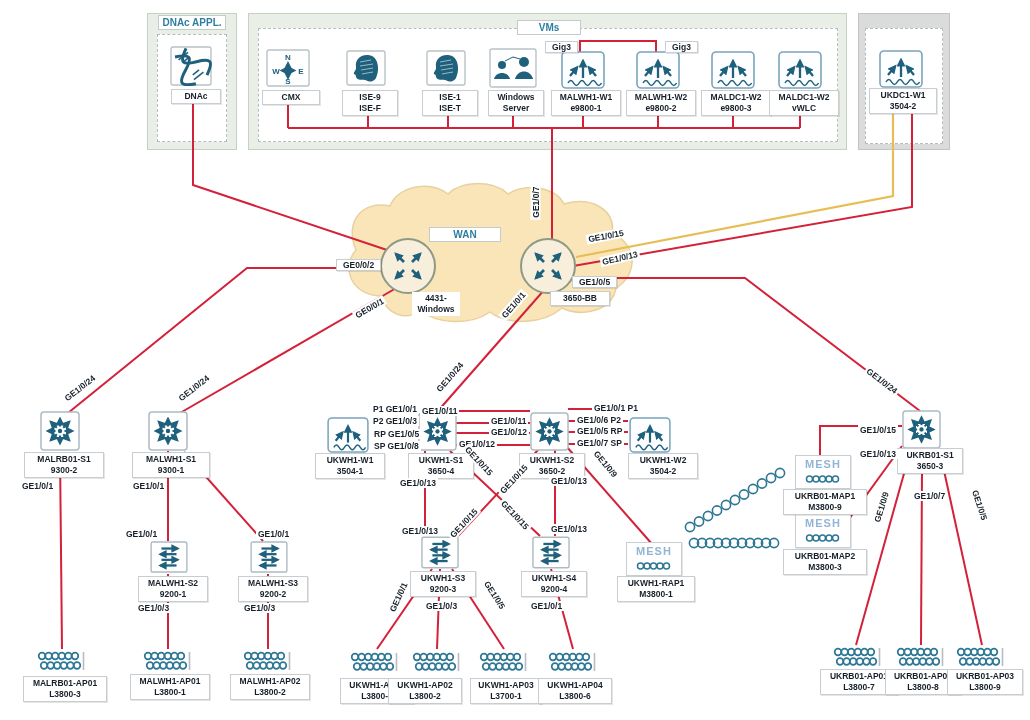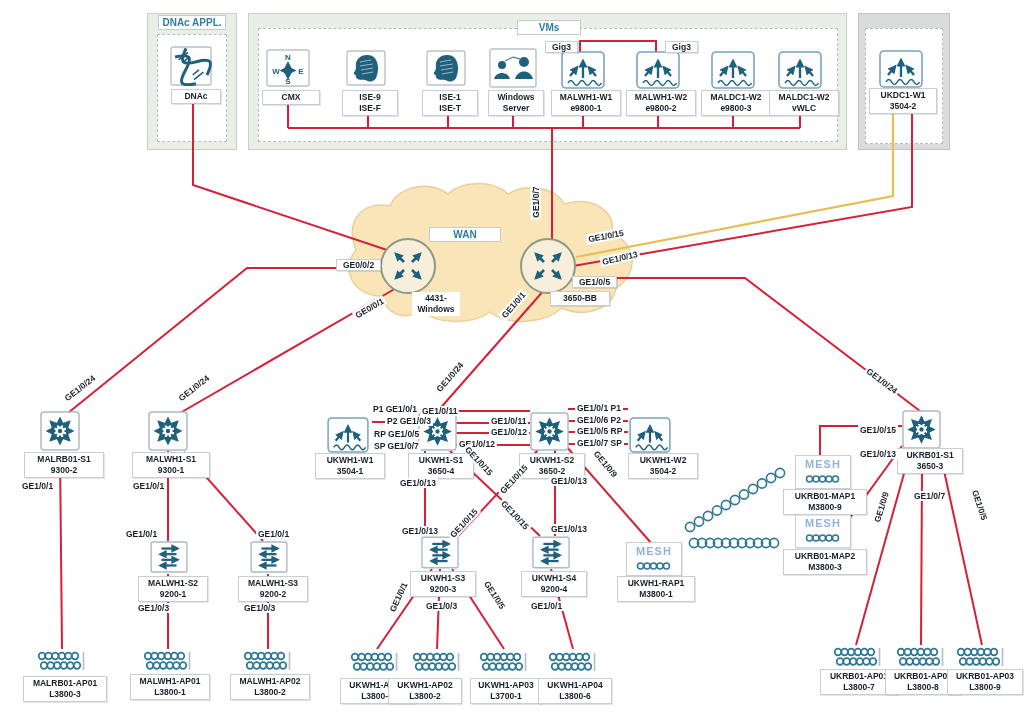--- a/index.html
+++ b/index.html
@@ -522,28 +522,28 @@
   <div class="plbl" style="left:174px;top:383px;transform:rotate(-38deg)">GE1/0/24</div>
   <div class="plbl" style="left:20px;top:481px">GE1/0/1</div>
   <div class="plbl" style="left:131px;top:481px">GE1/0/1</div>
   <div class="plbl" style="left:124px;top:529px">GE1/0/1</div>
   <div class="plbl" style="left:256px;top:529px">GE1/0/1</div>
   <div class="plbl" style="left:136px;top:603px">GE1/0/3</div>
   <div class="plbl" style="left:242px;top:603px">GE1/0/3</div>
 
   <div class="plbl" style="left:430px;top:372px;transform:rotate(-49deg)">GE1/0/24</div>
   <div class="plbl" style="left:371px;top:404px">P1  GE1/0/1</div>
-  <div class="plbl" style="left:385px;top:416px">P2  GE1/0/3</div>
+  <div class="plbl" style="left:371px;top:416px">P2  GE1/0/3</div>
   <div class="plbl" style="left:372px;top:429px">RP  GE1/0/5</div>
-  <div class="plbl" style="left:372px;top:441px">SP  GE1/0/7</div>
+  <div class="plbl" style="left:372px;top:441px">SP  GE1/0/8</div>
   <div class="plbl" style="left:420px;top:406px">GE1/0/11</div>
   <div class="plbl" style="left:489px;top:416px">GE1/0/11</div>
   <div class="plbl" style="left:489px;top:427px">GE1/0/12</div>
   <div class="plbl" style="left:457px;top:439px">GE1/0/12</div>
-  <div class="plbl" style="left:575px;top:403px">GE1/0/1  P1</div>
+  <div class="plbl" style="left:592px;top:403px">GE1/0/1  P1</div>
   <div class="plbl" style="left:575px;top:415px">GE1/0/6  P2</div>
   <div class="plbl" style="left:575px;top:426px">GE1/0/5  RP</div>
   <div class="plbl" style="left:575px;top:438px">GE1/0/7  SP</div>
 
   <div class="plbl" style="left:398px;top:478px">GE1/0/13</div>
   <div class="plbl" style="left:400px;top:526px">GE1/0/13</div>
   <div class="plbl" style="left:549px;top:476px">GE1/0/13</div>
   <div class="plbl" style="left:549px;top:524px">GE1/0/13</div>
   <div class="plbl" style="left:459px;top:456px;transform:rotate(47deg)">GE1/0/15</div>
   <div class="plbl" style="left:494px;top:474px;transform:rotate(-47deg)">GE1/0/15</div>

